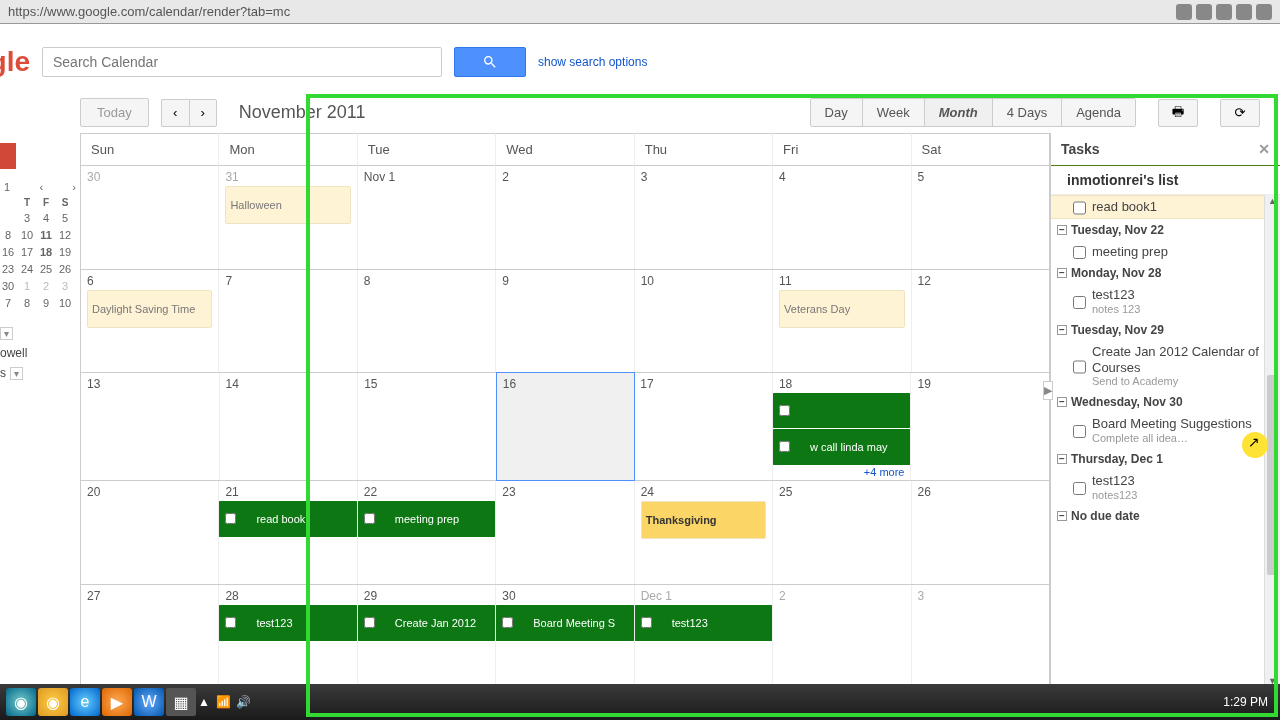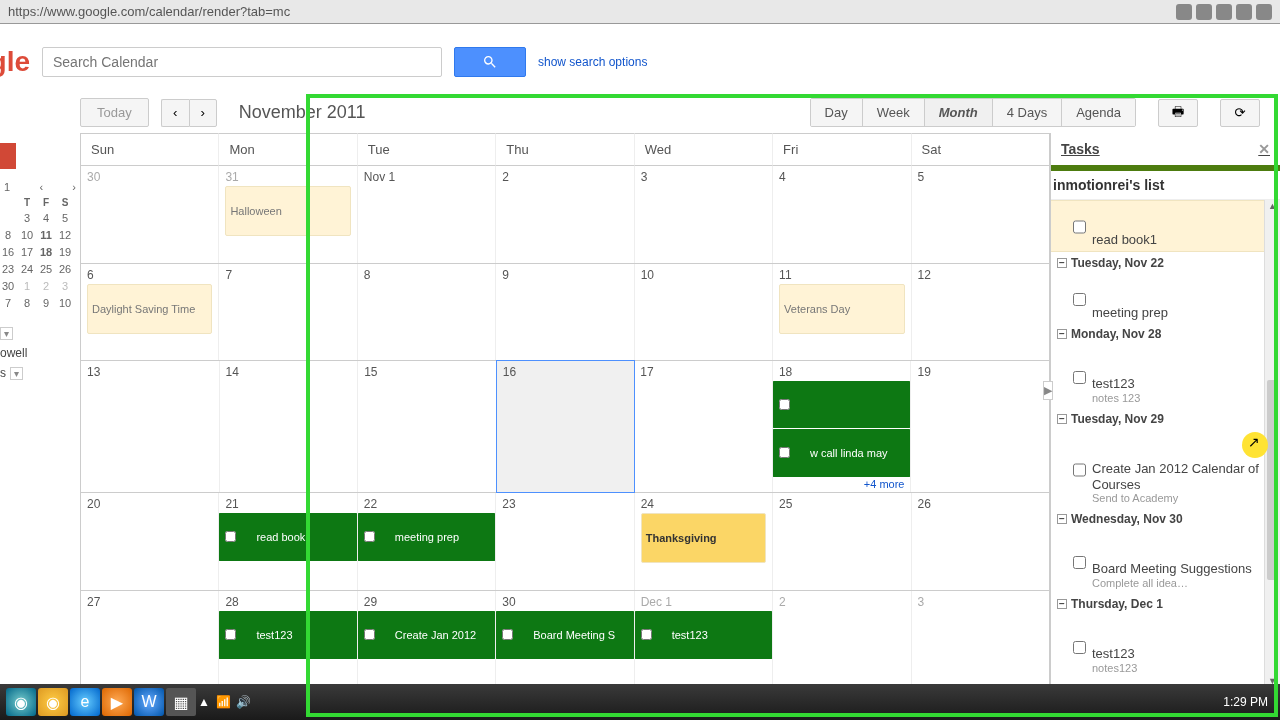--- a/index.html
+++ b/index.html
@@ -55,38 +55,38 @@
 .day-head { flex: 1; padding: 8px 10px; font-size: 13px; color: #555; border-right: 1px solid #eee; border-bottom:1px solid #ccc; border-top:1px solid #ccc;}
 .day-head:last-child { border-right: none; }
 .weeks { flex: 1; display: flex; flex-direction: column; }
 .week { flex: 1; display: flex; border-bottom: 1px solid #ccc; }
 .week:last-child { border-bottom:none; }
 .day-cell { flex: 1; border-right: 1px solid #eee; padding: 4px 6px 2px; position: relative; font-size: 12px; color: #555; overflow:hidden; }
 .day-cell:last-child { border-right: none; }
 .day-num { font-size: 12px; margin-bottom: 2px; }
 .day-cell.gray .day-num { color: #aaa; }
 .day-cell.today { background: #f0f0f0; border: 1px solid #4d90fe; margin:-1px; z-index:1; }
-.event { font-size: 11px; padding: 18px 4px; margin: 1px 0; border-radius: 2px; white-space:nowrap; overflow:hidden; text-overflow:ellipsis; }
+.event { font-size: 11px; padding: 12px 4px; margin: 1px 0; border-radius: 2px; white-space:nowrap; overflow:hidden; text-overflow:ellipsis; }
 .ev-holiday { background: #fff3d6; color: #777; border:1px solid #f0e4c0;}
 .ev-task { background: #0d7813; color: #fff; display:flex; align-items:flex-start; gap:20px; margin-left:-7px; margin-right:-7px; padding-left:7px;}
 .ev-task input { width:11px; height:11px; accent-color:#fff; }
 .more-link { color: #1155cc; font-size: 11px; padding-left:2px; cursor:pointer;text-align:right;}
 
 
 .tasks-panel { width: 230px; border-left: 1px solid #ccc; display:flex; flex-direction:column; background:#fff; }
-.tasks-header { display: flex; align-items: flex-start; padding: 8px 10px; border-bottom: 6px solid #4d7c0f; font-weight: bold; font-size: 14px; color:#444;text-decoration:underline; }
+.tasks-header { display: flex; align-items: flex-start; padding: 8px 10px; border-bottom: 1px solid #4d7c0f; font-weight: bold; font-size: 14px; color:#444; }
 .tasks-header .close-x { margin-left: auto; color: #999; cursor:pointer; font-size:14px; }
-.list-title { font-weight: bold; font-size: 14px; padding: 6px 2px; color:#333; }
+.list-title { font-weight: bold; font-size: 14px; padding: 6px 16px; color:#333; }
 .tasks-body { flex:1; overflow-y:auto; font-size: 13px; color:#444; border-top:1px solid #eee; border-bottom:1px solid #eee; position:relative; }
 .task-group-head { display:flex; align-items:center; gap:4px; padding:4px 6px; font-weight:bold; font-size:12px; }
 .task-group-head .collapse { font-size:10px; border:1px solid #999; width:10px; height:10px; display:inline-flex; align-items:center; justify-content:center; line-height:8px;}
 .task-item { display:flex; padding:3px 6px 3px 22px; gap:6px; }
 .task-item.selected { background:#fff3d6; border-top:1px solid #f0e4c0; border-bottom:1px solid #f0e4c0;}
 .task-item input { margin-top:2px; }
-.task-item .lbl { line-height:1.2;margin-top:28px; }
+.task-item .lbl { line-height:1.2; }
 .task-item .sub { font-size:11px; color:#999; }
 .task-item .more-arrow { margin-left:auto; color:#888; font-size:11px; }
 .tasks-footer { display:flex; align-items:center; gap:12px; padding:8px 10px; }
 .tasks-footer .actions { color:#1155cc; font-size:13px; cursor:pointer; }
 .tasks-footer .ficon { color:#666; cursor:pointer; }
 .expand-handle { position:absolute; left:-8px; top:248px; font-size:11px; color:#888; background:#fff; border:1px solid #ccc; padding:2px 0; }
 .scrollbar { position:absolute; right:0; top:0; width:16px; height:100%; background:#f0f0f0; border-left:1px solid #ddd; }
 .scrollbar .thumb { position:absolute; left:2px; right:2px; top:180px; height:200px; background:#ccc; border-radius:2px; }
 .scrollbar .arrow { position:absolute; left:0; right:0; text-align:center; font-size:9px; color:#666;}
 .scrollbar .arrow.up { top:1px;} .scrollbar .arrow.dn { bottom:1px;}
@@ -214,22 +214,22 @@
           <span class="chevron-down">▾</span>
         </div>
     </div>
   </div>
 
   <div class="calendar-grid">
     <div class="day-headers" id="day-headers">
         <div class="day-head">Sun</div>
         <div class="day-head">Mon</div>
         <div class="day-head">Tue</div>
+        <div class="day-head">Wed</div>
         <div class="day-head">Thu</div>
-        <div class="day-head">Wed</div>
         <div class="day-head">Fri</div>
         <div class="day-head">Sat</div>
       </div>
     <div class="weeks" id="weeks">
         <div class="week">
           <div class="day-cell gray">
             <div class="day-num">30</div>
           </div>
           <div class="day-cell gray">
             <div class="day-num">31</div>

